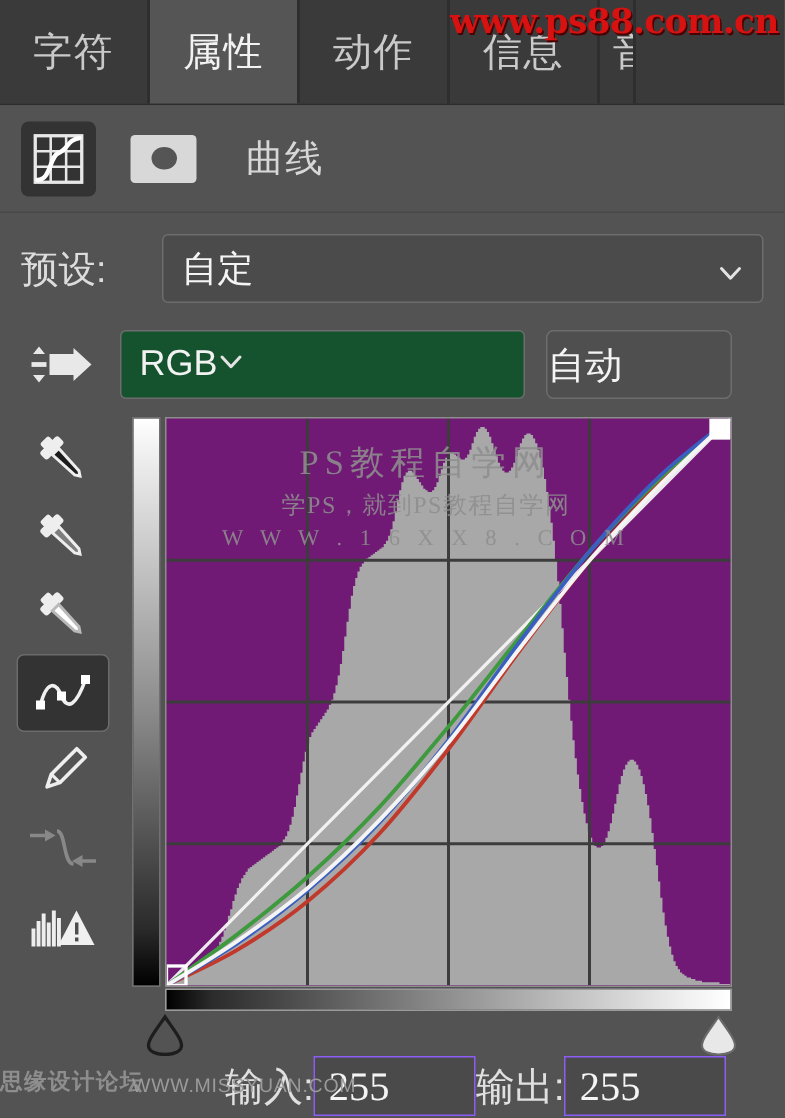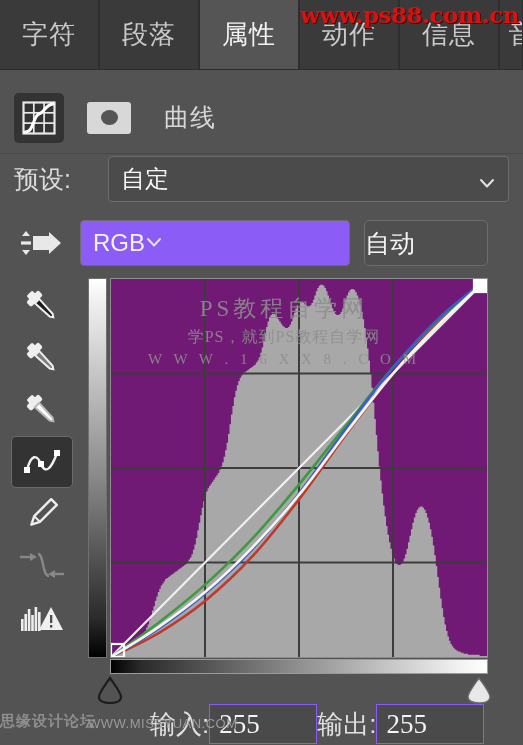--- a/index.html
+++ b/index.html
@@ -48,21 +48,21 @@
     font-size: 23px;
     font-weight: bold;
     font-family: "DejaVu Serif", "Liberation Serif", serif;
     letter-spacing: -0.5px;
     text-shadow: 1px 1px 0 #4a0000;
     z-index: 30;
   }
 
   
   .headerrow {
-    position: absolute; left: 0; top: 82px;
+    position: absolute; left: 0; top: 70px;
     width: 523px; height: 72px;
     display: flex; align-items: center;
     padding-left: 14px;
     border-bottom: 1px solid #484848;
     gap: 11px;
   }
   .curves-icon-box {
     width: 50px; height: 50px;
     background: #333333;
     border-radius: 5px;
@@ -127,21 +127,21 @@
   }
   .preset-mgr-icon {
     width: 56px; height: 40px;
     display: flex; align-items: center; justify-content: center;
     flex: 0 0 auto;
   }
   .channel-select {
     width: 270px;
     height: 46px;
     margin-left: 10px;
-    background: #8b5cf6;
+    background: #14532d;
     border: 1px solid #6d6d6d;
     border-radius: 4px;
     display: flex; align-items: center;
     padding: 0 12px;
     color: #f2f2f2;
     font-size: 24px;
     position: relative;
   }
   .auto-btn {
     margin-left: 14px;
@@ -277,23 +277,20 @@
   }
 </style>
 </head>
 <body>
 
 <div id="app">
 
   <div class="tabbar">
     <div class="tab">
       <span>字符</span>
-    </div>
-    <div class="tab">
-      <span>段落</span>
     </div>
     <div class="tab active">
       <span>属性</span>
     </div>
     <div class="tab">
       <span>动作</span>
     </div>
     <div class="tab">
       <span>信息</span>
     </div>

